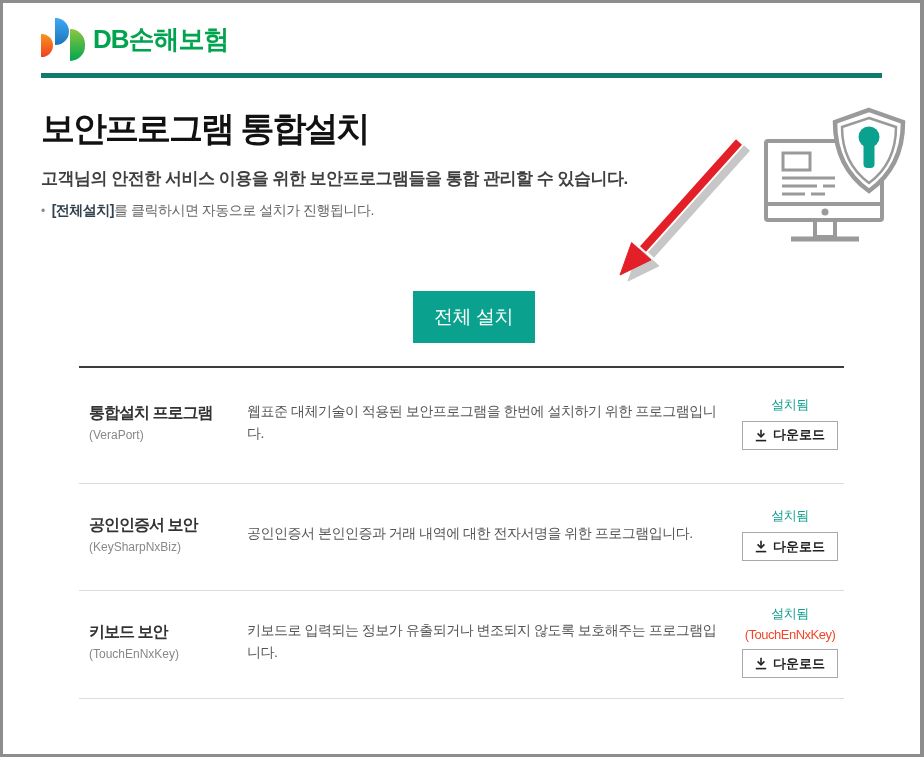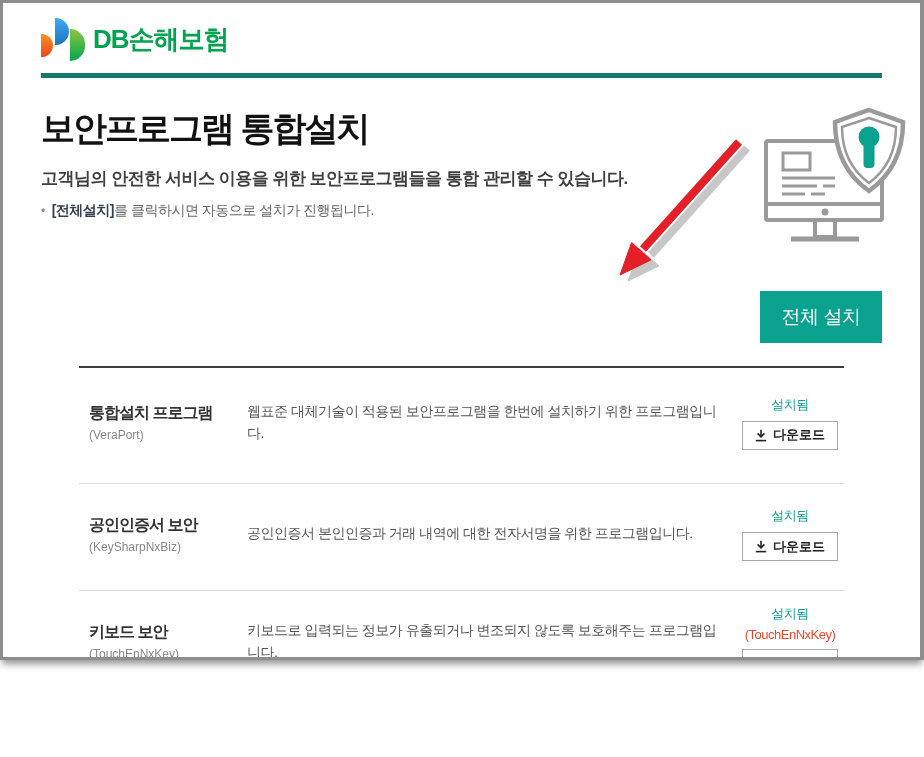--- a/index.html
+++ b/index.html
@@ -1,20 +1,20 @@
 <!DOCTYPE html>
 <html style="--brand-green: #00a34e; --divider-teal: #107a6c; --accent-teal: #0aa28e; --gray-button: #6b6767; --status-teal: #0a9e8d; --alert-red: #f0472a; --arrow-red: #e31f28;"><head>
 <meta charset="utf-8">
 <style>
   * { margin:0; padding:0; box-sizing:border-box; }
   html,body { background:#fff; }
   body { font-family:"Liberation Sans","DejaVu Sans",sans-serif; width:924px; height:757px; }
 
   .frame {
-    position:relative; width:924px; height:660px; background:#fff;
+    position:relative; width:924px; height:757px; background:#fff;
     border:3px solid #8d8d8d; border-right-width:4px;
     box-shadow:0 6px 7px -2px rgba(60,60,60,.55);
     overflow:hidden;
   }
 
   
   .hdr { padding:14px 38px 0 38px; }
   .logo { display:flex; align-items:center; height:44px; }
   .logo-mark { position:relative; width:48px; height:44px; display:inline-block; }
   .logo-mark i { position:absolute; border-radius:0 999px 999px 0; }
@@ -27,21 +27,21 @@
   
   .main { padding:0 38px; }
   .page-title { margin-top:28px; font-size:34px; font-weight:bold; color:#111; letter-spacing:-2px; }
   .subtitle { margin-top:15px; font-size:17px; font-weight:bold; color:#3f3f3f; letter-spacing:-0.5px; }
   .note { margin-top:12px; list-style:none; }
   .note li { font-size:14px; color:#666; letter-spacing:-0.5px; }
   .note li::before { content:"•"; color:#8a8a8a; margin-right:7px; font-size:12px; }
   .note b { color:#33404d; }
 
   
-  .btn-row { margin-top:71px; display:flex; justify-content:flex-end; gap:7px; padding-left:24px; }
+  .btn-row { margin-top:71px; display:flex; justify-content:center; gap:7px; padding-left:24px; }
   .btn { border:none; height:52px; color:#fff; font-size:19px; letter-spacing:-0.5px; cursor:pointer;
          font-family:"Liberation Sans","DejaVu Sans",sans-serif; }
   .btn-teal { width:122px; background:var(--accent-teal,#0aa28e); }
   .btn-gray { width:103px; background:var(--gray-button,#6b6767); }
 
   
   .tbl { margin:23px 38px 0 38px; border-top:2px solid #3c3c3c; }
   .tbl-head { display:flex; height:48px; align-items:center; border-bottom:1px solid #3c3c3c; }
   .tbl-head .c { font-size:14px; font-weight:bold; color:#222; text-align:center; letter-spacing:-0.5px; }
   .c-name { width:168px; flex:none; }

